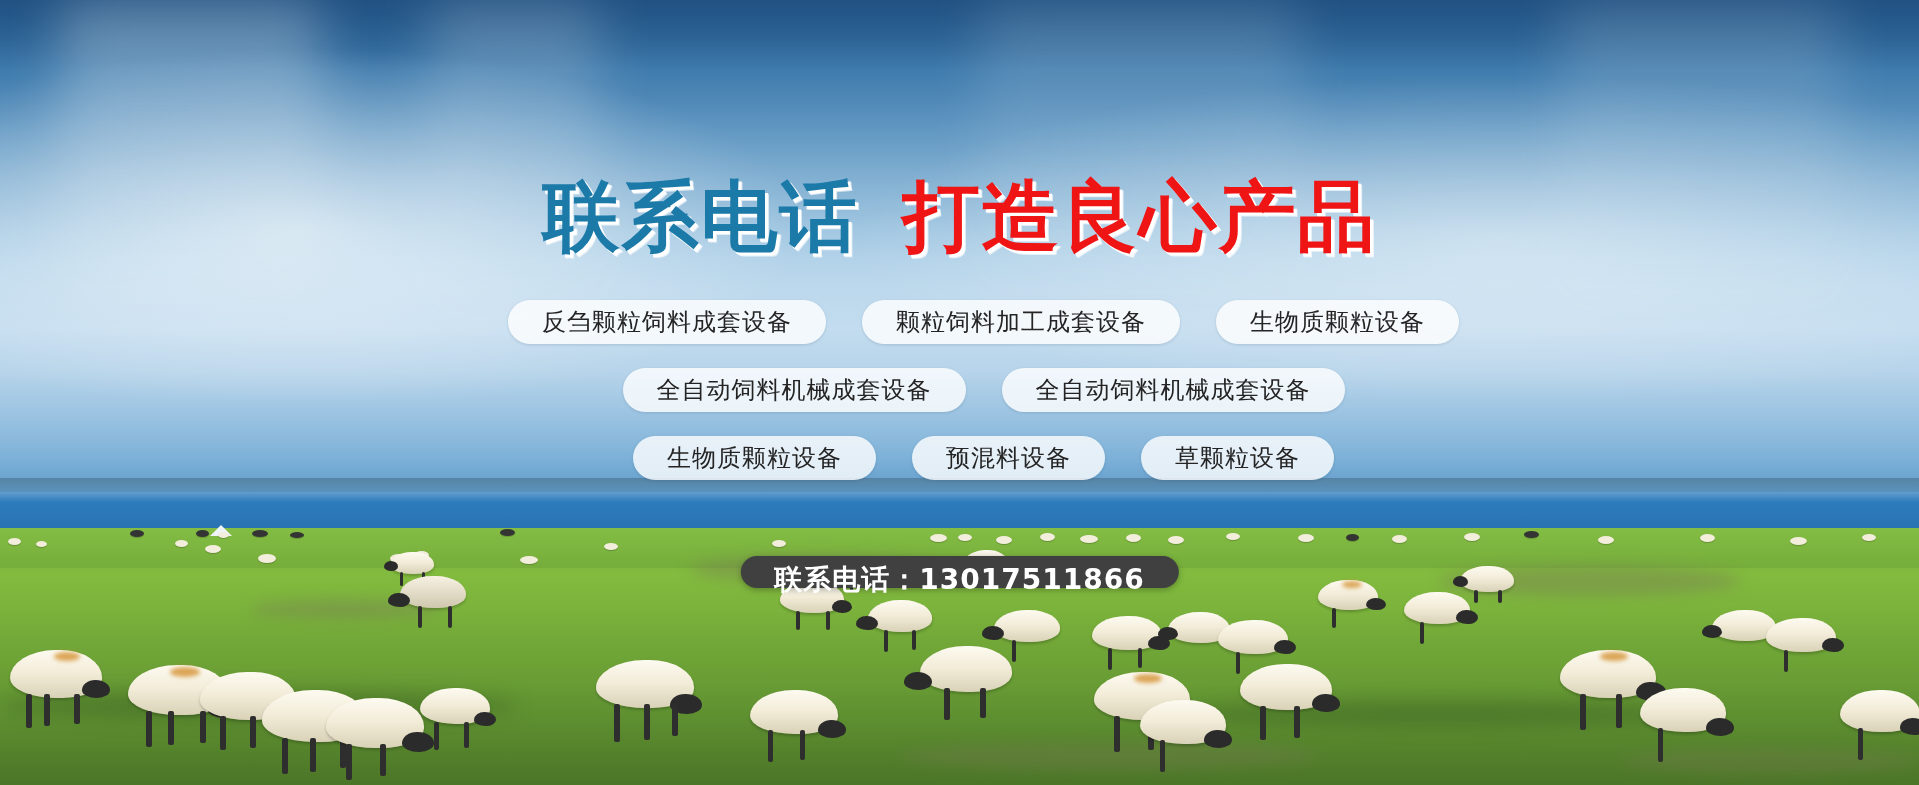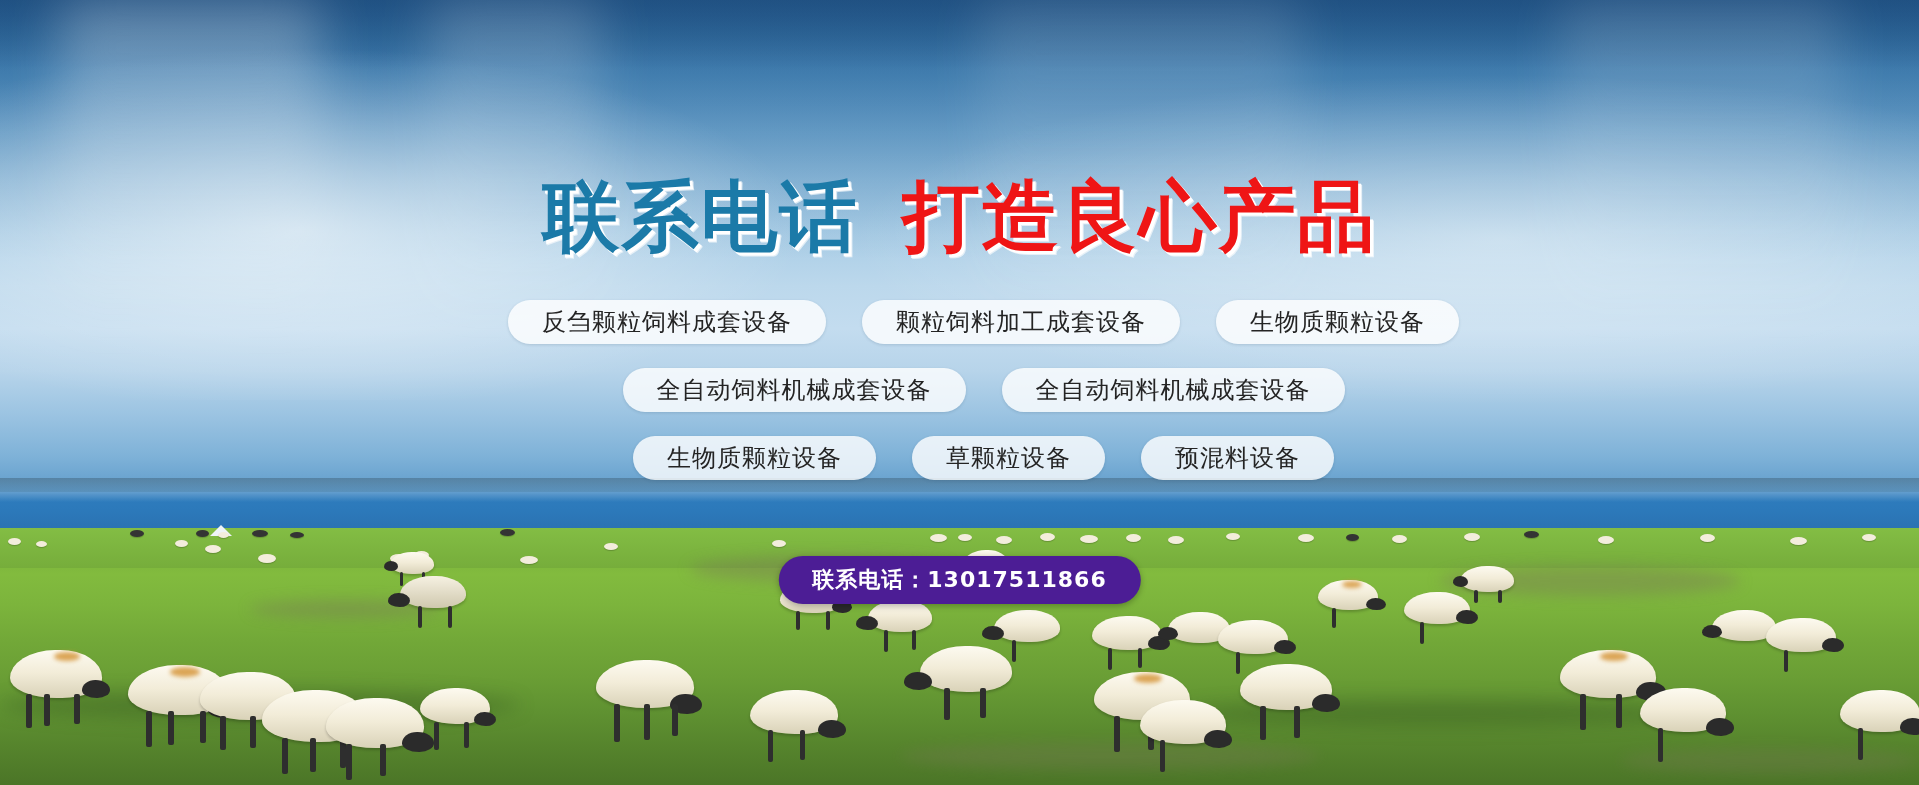--- a/index.html
+++ b/index.html
@@ -169,26 +169,26 @@
     letter-spacing:1px;
     white-space:nowrap;
     box-shadow:0 1px 3px rgba(40,70,100,.18);
     font-family:"DejaVu Sans","Liberation Sans",sans-serif;
   }
 
   
   .phone{
     position:absolute;left:50%;transform:translateX(-50%);
     top:556px;
-    background:#4c1d95;
+    background:#404040;
     border-radius:26px;
-    height:48px;line-height:48px;
+    height:32px;line-height:48px;
     padding:0 34px;
     color:#ffffff;
-    font-size:22px;
+    font-size:28px;
     font-weight:bold;
     letter-spacing:1px;
     white-space:nowrap;
     box-shadow:0 2px 6px rgba(0,0,0,.28);
     font-family:"DejaVu Sans","Liberation Sans",sans-serif;
   }
 </style>
 </head>
 <body>
 
@@ -444,21 +444,21 @@
       <div class="pill">生物质颗粒设备</div>
     </div>
 
     <div class="pill-row">
       <div class="pill">全自动饲料机械成套设备</div>
       <div class="pill">全自动饲料机械成套设备</div>
     </div>
 
     <div class="pill-row">
       <div class="pill">生物质颗粒设备</div>
+      <div class="pill">预混料设备</div>
       <div class="pill">草颗粒设备</div>
-      <div class="pill">预混料设备</div>
     </div>
 
   </div>
 
   <div class="phone">联系电话：13017511866</div>
 
 </div>
 
 </body></html>

